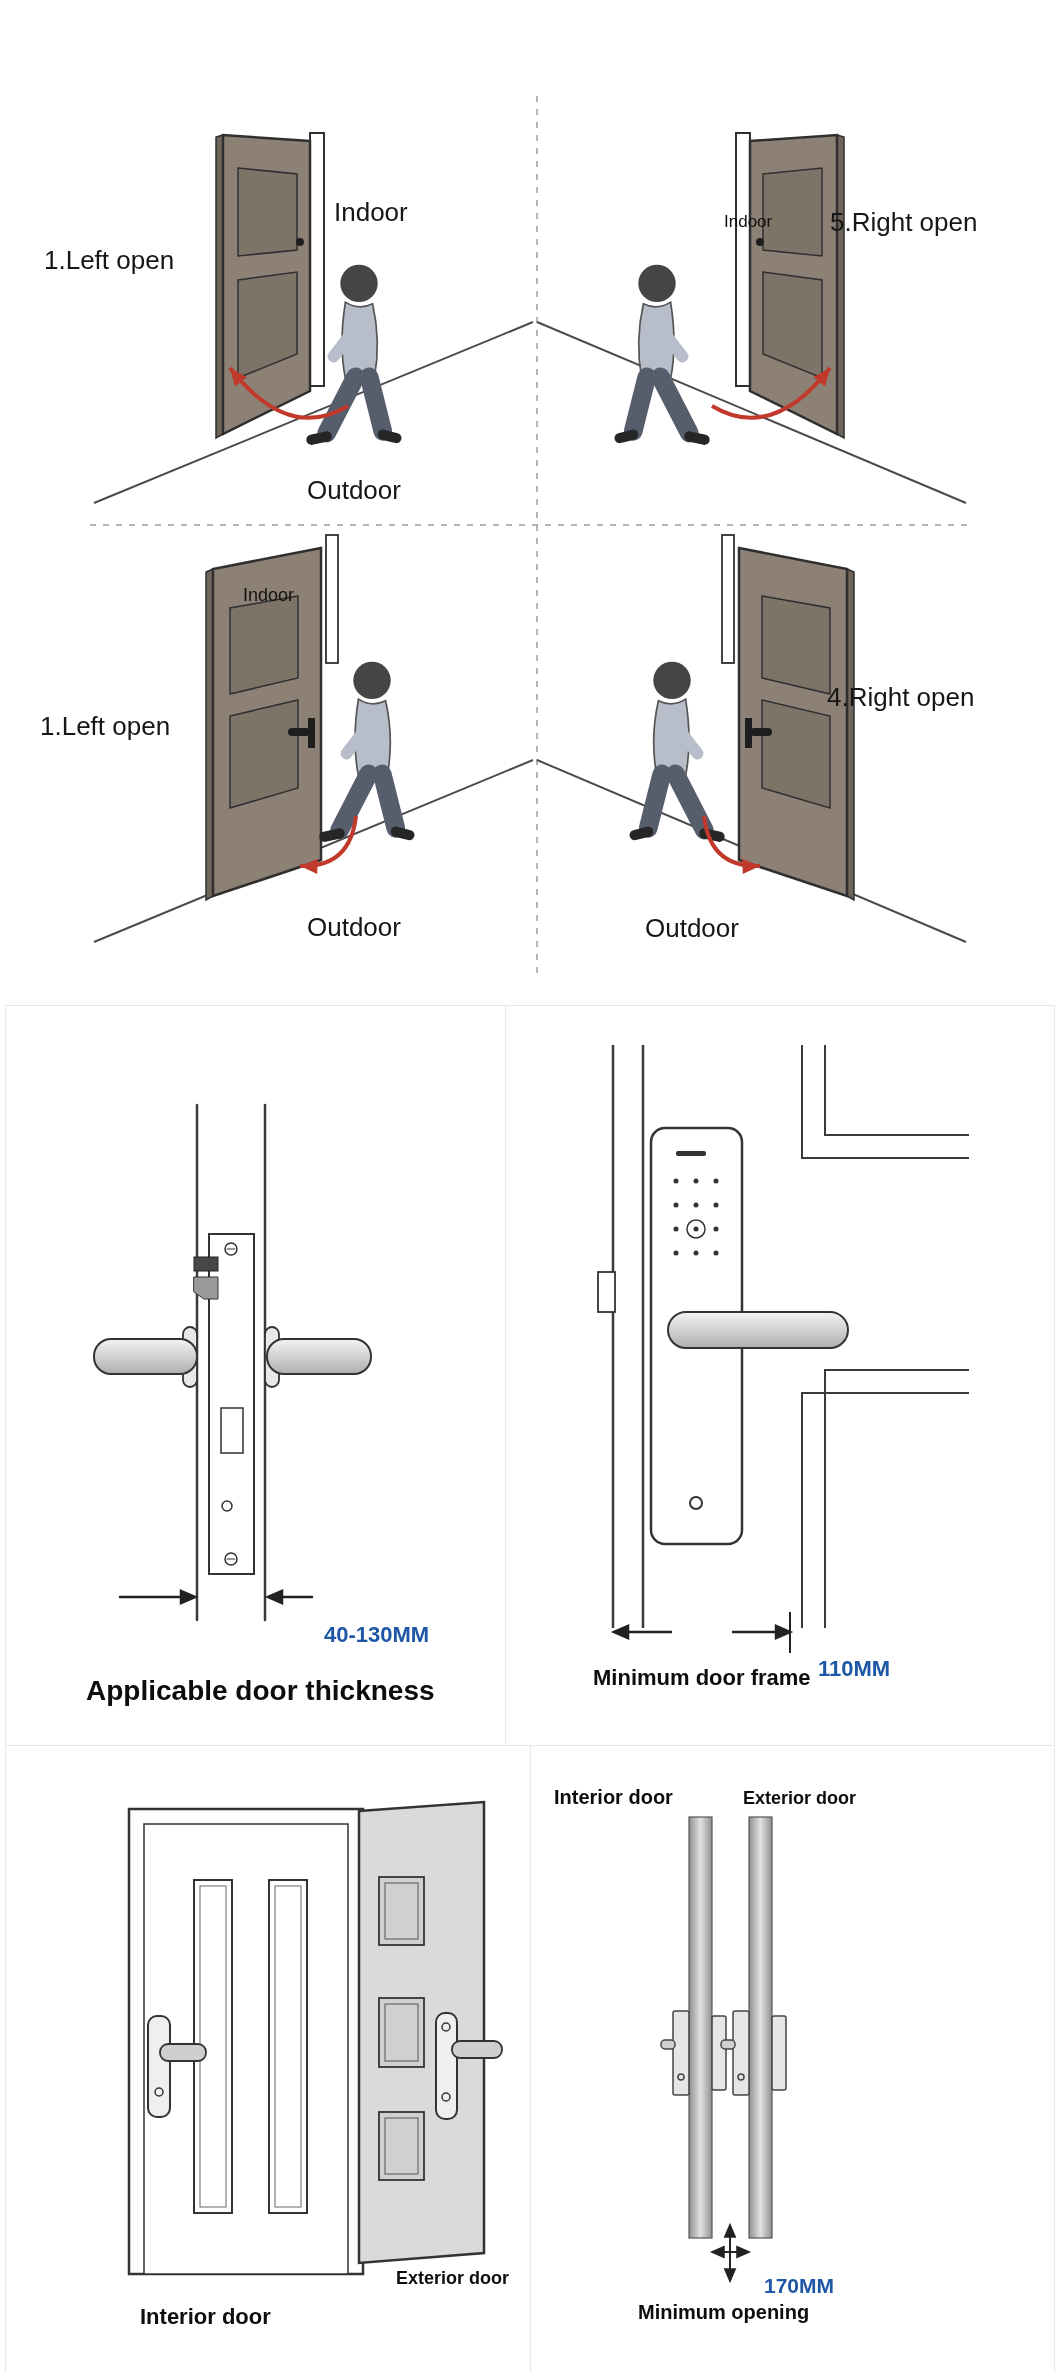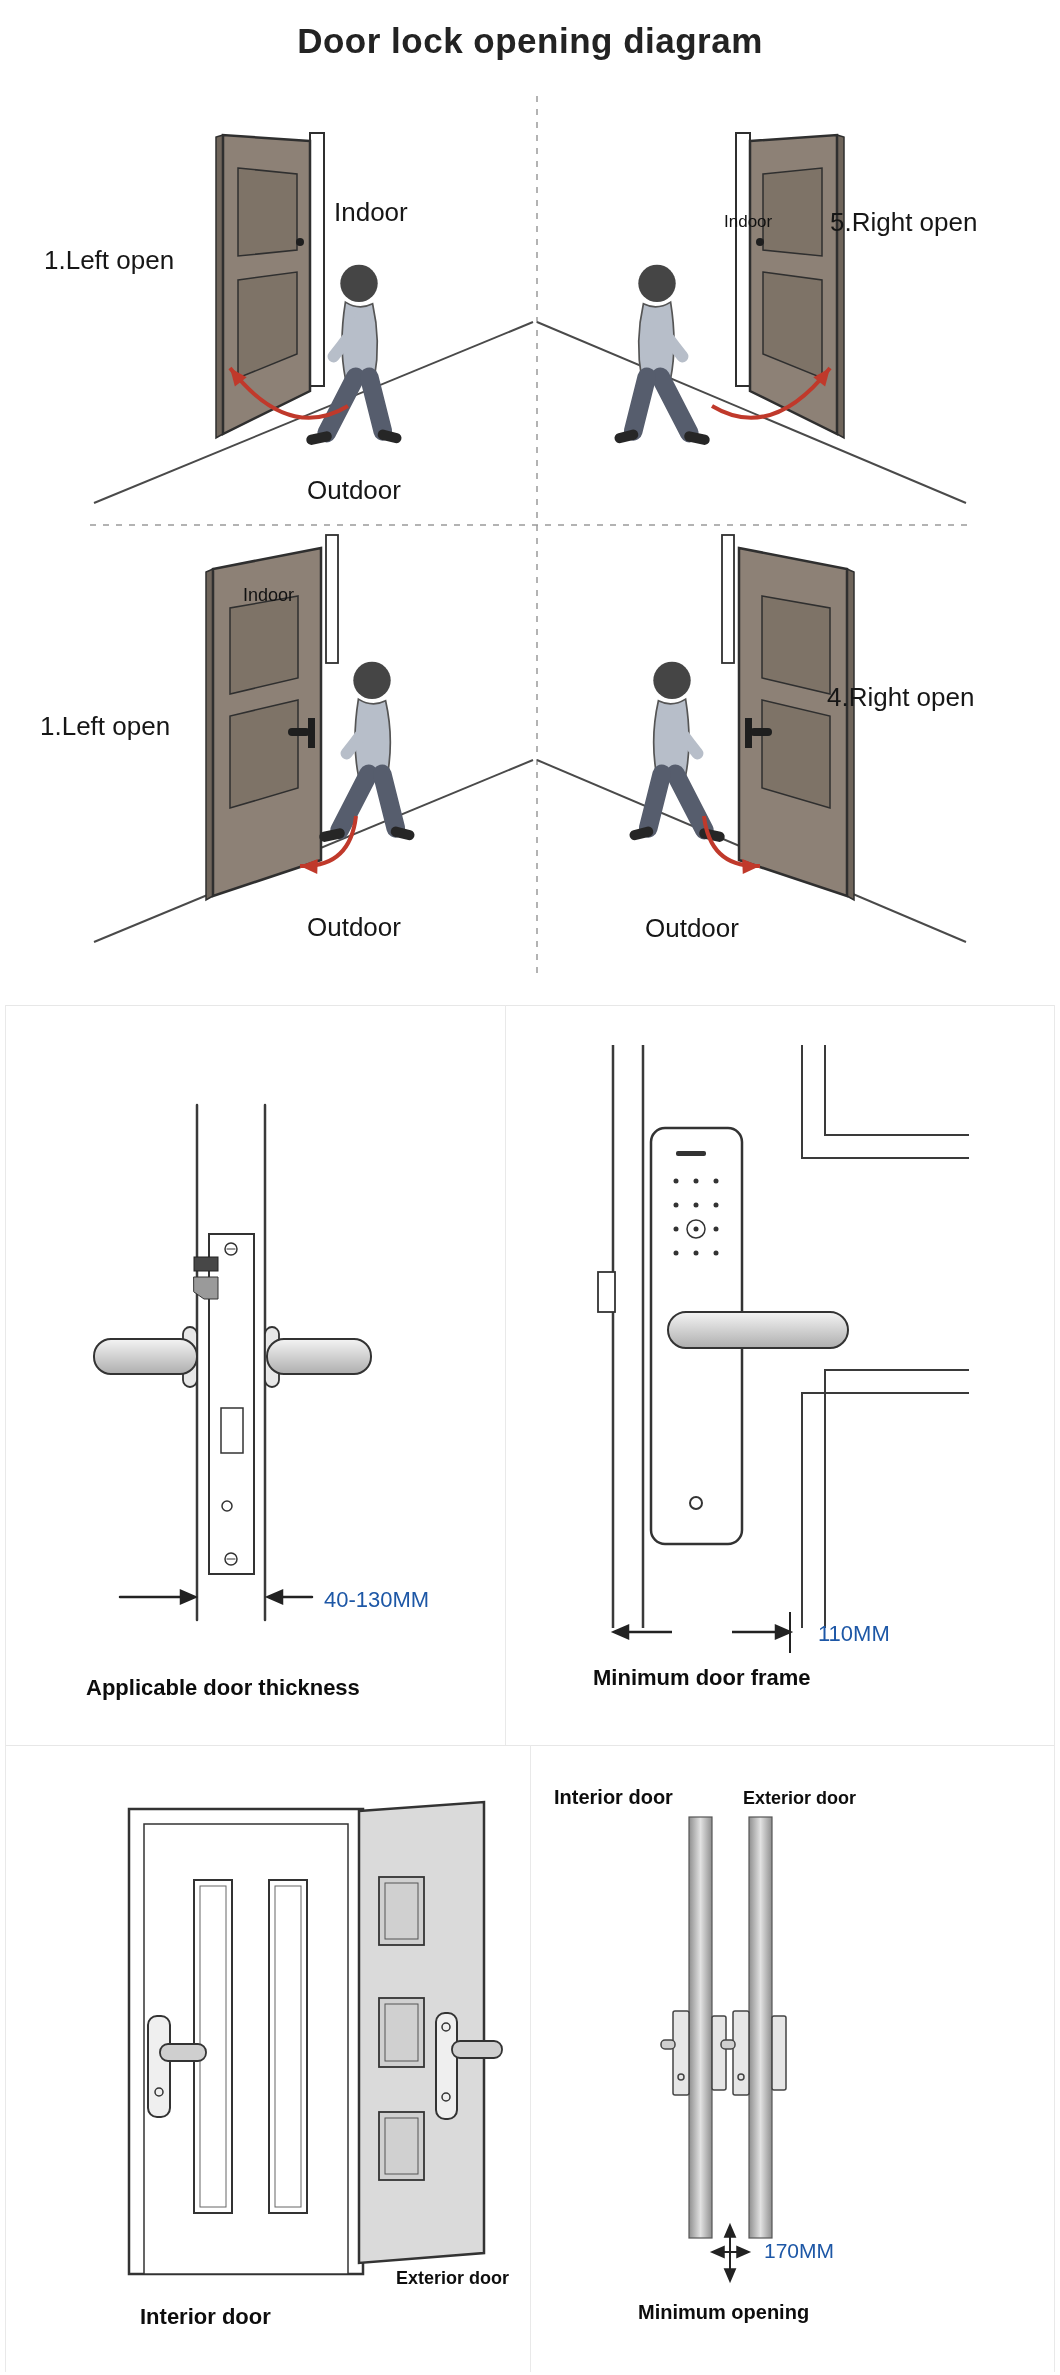--- a/index.html
+++ b/index.html
@@ -2,21 +2,21 @@
 <html><head>
 <meta charset="utf-8">
 <style>
   html,body{margin:0;padding:0;background:#fff;}
   .page{position:relative;width:1060px;height:2375px;background:#fff;overflow:hidden;
         font-family:"Liberation Sans",sans-serif;color:#1c1c1c;}
   .lbl{position:absolute;white-space:nowrap;line-height:1.1;}
   .fs26{font-size:26px;font-weight:400;color:#161616;}
   .small-door-lbl{font-weight:400;color:#111;}
   .cap{font-weight:700;color:#0d0d0d;}
-  .dim{font-weight:400;color:#1d57a6;}
+  .dim{font-weight:700;color:#1d57a6;margin-top:35px;}
   .title{font-size:35px;font-weight:700;letter-spacing:.5px;color:#232323;text-align:center;left:0;right:0;}
   svg.layer{position:absolute;left:0;}
   .hline{position:absolute;left:5px;right:5px;border-top:1px solid #e7e7e7;}
   .vline{position:absolute;width:0;border-left:1px solid #e9e9e9;}
 </style>
 </head>
 <body>
 
 <div class="page">
 
@@ -263,38 +263,37 @@
         <line x1="716" y1="507" x2="745" y2="507"></line>
         <use href="#ah" fill="#222" transform="translate(712,507) rotate(180) scale(0.85)"></use>
         <use href="#ah" fill="#222" transform="translate(749,507) scale(0.85)"></use>
         <line x1="730" y1="484" x2="730" y2="532"></line>
         <use href="#ah" fill="#222" transform="translate(730,480) rotate(270) scale(0.85)"></use>
         <use href="#ah" fill="#222" transform="translate(730,536) rotate(90) scale(0.85)"></use>
       </g>
     </g>
   </svg>
 
-  <div class="lbl title" style="top:22px">Door lock opening diagram</div>
 
   <div class="lbl fs26" style="left:44px;top:246px">1.Left open</div>
   <div class="lbl fs26" style="left:334px;top:198px">Indoor</div>
   <div class="lbl fs26" style="left:307px;top:476px">Outdoor</div>
 
   <div class="lbl fs26" style="left:830px;top:208px">5.Right open</div>
   <div class="lbl small-door-lbl" style="left:724px;top:213px;font-size:17px">Indoor</div>
 
   <div class="lbl fs26" style="left:40px;top:712px">1.Left open</div>
   <div class="lbl small-door-lbl" style="left:243px;top:586px;font-size:18px">Indoor</div>
   <div class="lbl fs26" style="left:307px;top:913px">Outdoor</div>
 
   <div class="lbl fs26" style="left:827px;top:683px">4.Right open</div>
   <div class="lbl fs26" style="left:645px;top:914px">Outdoor</div>
 
   <div class="lbl dim" style="left:324px;top:1588px;font-size:22px">40-130MM</div>
-  <div class="lbl cap" style="left:86px;top:1676px;font-size:22px">Applicable door thickness</div>
+  <div class="lbl cap" style="left:86px;top:1676px;font-size:28px">Applicable door thickness</div>
 
   <div class="lbl dim" style="left:818px;top:1622px;font-size:22px">110MM</div>
   <div class="lbl cap" style="left:593px;top:1666px;font-size:22px">Minimum door frame</div>
 
   <div class="lbl cap" style="left:554px;top:1786px;font-size:20px">Interior door</div>
   <div class="lbl cap" style="left:743px;top:1789px;font-size:18px">Exterior door</div>
   <div class="lbl dim" style="left:764px;top:2239px;font-size:21px">170MM</div>
   <div class="lbl cap" style="left:638px;top:2301px;font-size:20px">Minimum opening</div>
 
   <div class="lbl cap" style="left:396px;top:2269px;font-size:18px">Exterior door</div>

